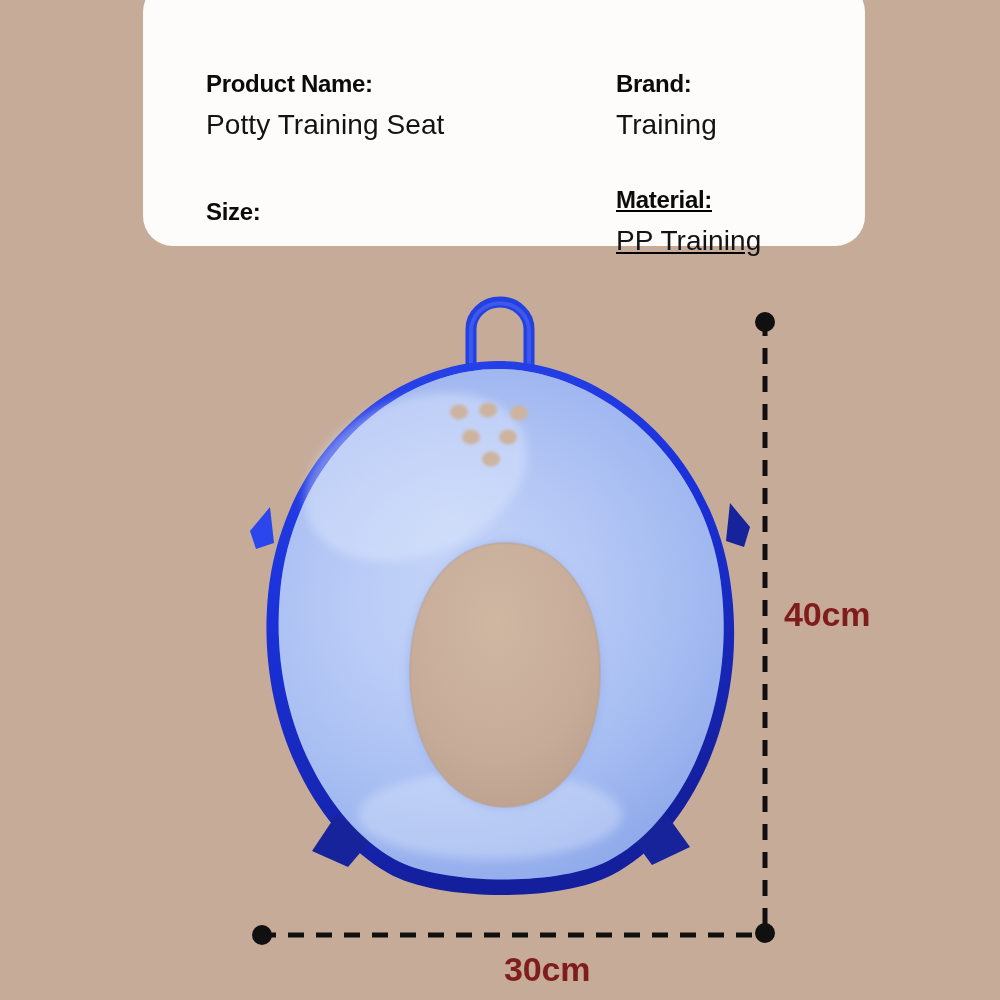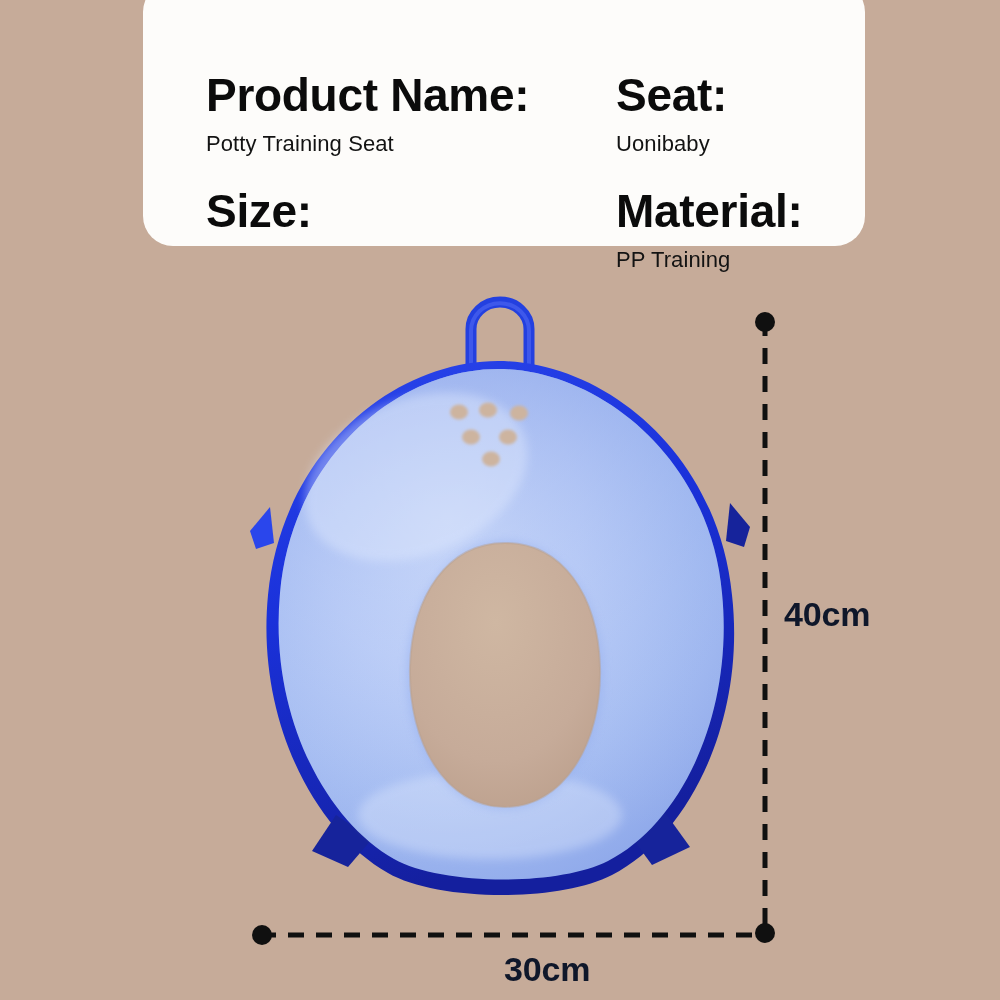--- a/index.html
+++ b/index.html
@@ -29,41 +29,41 @@
   }
   .card-grid {
     position: relative;
     width: 100%;
     height: 100%;
   }
   .field {
     position: absolute;
   }
   .field-label {
-    font-size: 46px;
+    font-size: 24px;
     font-weight: bold;
     color: #0b0b0b;
     letter-spacing: -0.3px;
     line-height: 1.0;
     white-space: nowrap;
   }
   .field-value {
-    font-size: 22px;
+    font-size: 28px;
     font-weight: normal;
     color: #131313;
     letter-spacing: 0.1px;
     line-height: 1.0;
     margin-top: 15px;
     white-space: nowrap;
   }
 
   .f-product { left: 63px;  top: 44px; }
   .f-brand   { left: 473px; top: 44px; }
-  .f-size    { left: 63px;  top: 160px; }
-  .f-material{ left: 473px; top: 160px; }
+  .f-size    { left: 63px;  top: 172px; }
+  .f-material{ left: 473px; top: 160px; text-decoration: underline; }
 
   
   #product-figure {
     position: absolute;
     left: 240px;
     top: 295px;
     width: 520px;
     height: 620px;
   }
   #product-figure svg { display: block; }
@@ -73,41 +73,41 @@
     position: absolute;
     left: 0; top: 0;
     width: 1000px;
     height: 1000px;
     pointer-events: none;
   }
   .dim-label {
     position: absolute;
     font-size: 34px;
     font-weight: bold;
-    color: #0f172a;
+    color: #7f1d1d;
     letter-spacing: -0.2px;
     white-space: nowrap;
   }
   #label-height { left: 784px; top: 595px; }
   #label-width  { left: 504px; top: 950px; }
 </style>
 </head>
 <body>
 
 <div id="info-card">
   <div class="card-grid">
 
     <div class="field f-product">
       <div class="field-label">Product Name:</div>
       <div class="field-value">Potty Training Seat</div>
     </div>
 
     <div class="field f-brand">
-      <div class="field-label">Seat:</div>
-      <div class="field-value">Uonibaby</div>
+      <div class="field-label">Brand:</div>
+      <div class="field-value">Training</div>
     </div>
 
     <div class="field f-size">
       <div class="field-label">Size:</div>
     </div>
 
     <div class="field f-material">
       <div class="field-label">Material:</div>
       <div class="field-value">PP Training</div>
     </div>

